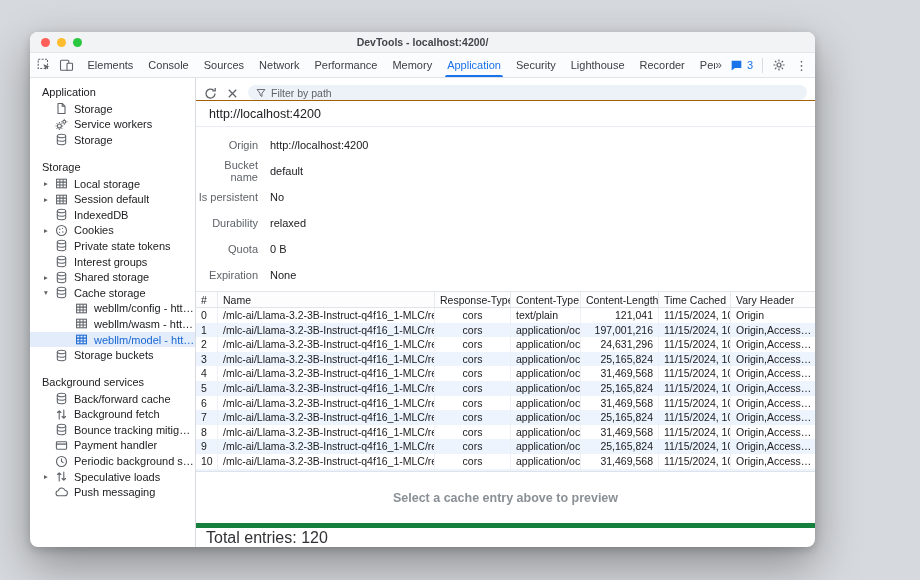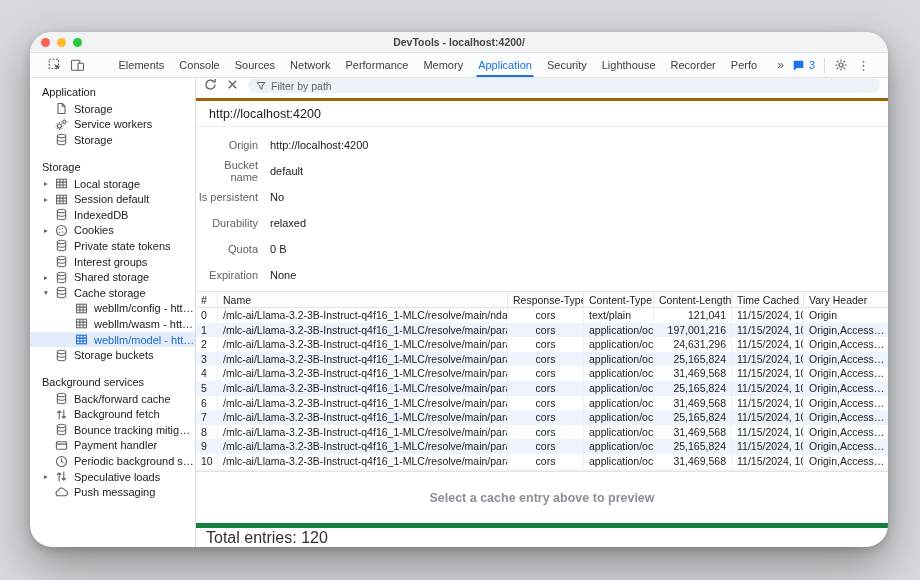--- a/index.html
+++ b/index.html
@@ -5,33 +5,33 @@
   * { box-sizing: border-box; margin: 0; padding: 0; }
   html,body { width: 920px; height: 580px; }
   body {
     background: #d6d9dd;
     font-family: "Liberation Sans", "DejaVu Sans", sans-serif;
     position: relative;
     overflow: hidden;
   }
   .window {
     position: absolute; left: 30px; top: 32px;
-    width: 858px; height: 515px;
-    background: #fff; border-radius: 22px;
+    width: 785px; height: 515px;
+    background: #fff; border-radius: 8px;
     box-shadow: 0 18px 45px rgba(0,0,0,.35), 0 3px 10px rgba(0,0,0,.18);
     overflow: hidden; display: flex; flex-direction: column;
   }
   
   .titlebar { height: 21px; flex: 0 0 auto; background: #f2f3f4; border-bottom: 1px solid #e4e5e7; position: relative; }
   .lights { position: absolute; left: 11px; top: 6px; display: flex; gap: 7px; }
   .light { width: 9px; height: 9px; border-radius: 50%; }
   .light.red { background: #ff5f57; } .light.yellow { background: #febc2e; } .light.green { background: #2ac840; }
   .win-title { text-align: center; line-height: 21px; font-size: 10.5px; font-weight: 700; color: #42464b; }
   
-  .tabbar { height: 25px; flex: 0 0 auto; display: flex; align-items: stretch; background: #fbfcfd; border-bottom: 1px solid #e0e3e7; padding: 0 15px; gap: 20px; }
+  .tabbar { height: 25px; flex: 0 0 auto; display: flex; align-items: stretch; background: #fbfcfd; border-bottom: 1px solid #e0e3e7; padding: 0 4px; }
   .tool-icons { display: flex; align-items: center; gap: 7px; padding: 0 6px 0 3px; }
   .tool-btn { width: 15px; height: 15px; color: #5f6368; display: flex; }
   .tool-btn svg { width: 100%; height: 100%; }
   .tab-strip { display: flex; align-items: stretch; overflow: hidden; }
   .tab { padding: 0 7.5px; font-size: 11px; color: #3c4043; display: flex; align-items: center; gap: 4px; position: relative; white-space: nowrap; cursor: default; }
   .tab.active { color: #1a73e8; }
   .tab.active::after { content: ""; position: absolute; left: 5px; right: 5px; bottom: 0; height: 2.5px; background: #1a73e8; border-radius: 2px 2px 0 0; }
   .tabbar-right { margin-left: auto; display: flex; align-items: center; gap: 9px; padding-right: 3px; }
   .chevrons { font-size: 12px; color: #5f6368; letter-spacing: -1px; }
   .msg-group { display: flex; align-items: center; gap: 4px; color: #1a73e8; font-size: 11px; font-weight: 400; }
@@ -46,21 +46,21 @@
   .side-item { display: flex; align-items: center; height: 15.6px; padding-left: 14px; white-space: nowrap; overflow: hidden; }
   .side-item.indent { padding-left: 34px; }
   .arrow { width: 11px; flex: 0 0 auto; font-size: 7.5px; color: #5f6368; }
   .s-icon { width: 13px; height: 13px; flex: 0 0 auto; margin-right: 6px; color: #5f6368; display: flex; }
   .s-icon svg { width: 100%; height: 100%; }
   .side-label { overflow: hidden; text-overflow: ellipsis; }
   .side-item.selected { background: #e2ecfb; color: #1967d2; }
   .side-item.selected .s-icon { color: #1967d2; }
   
   .main { flex: 1; min-width: 0; display: flex; flex-direction: column; }
-  .main-toolbar { height: 23px; flex: 0 0 auto; display: flex; align-items: flex-start; gap: 9px; padding: 0 8px; border-bottom: 3px solid #a16207; }
+  .main-toolbar { height: 23px; flex: 0 0 auto; display: flex; align-items: flex-end; gap: 9px; padding: 0 8px; border-bottom: 1px solid #a16207; }
   .icon-btn { width: 13px; height: 13px; color: #5f6368; display: flex; flex: 0 0 auto; }
   .icon-btn svg { width: 100%; height: 100%; }
   .filter-pill { flex: 1; height: 15px; background: #edf1f8; border-radius: 8px; display: flex; align-items: center; gap: 5px; padding: 0 8px; }
   .funnel { width: 10px; height: 10px; color: #5f6368; display: flex; flex: 0 0 auto; }
   .funnel svg { width: 100%; height: 100%; }
   .filter-pill input { flex: 1; border: 0; outline: 0; background: transparent; font-size: 10.5px; color: #202124; font-family: inherit; }
   .filter-pill input::placeholder { color: #5f6368; }
   .origin-header { height: 26px; flex: 0 0 auto; line-height: 26px; padding-left: 13px; font-size: 12.5px; color: #202124; border-bottom: 1px solid #e9edf2; }
   .metadata { flex: 0 0 auto; padding: 5px 0 3px; }
   .meta-row { height: 26px; display: flex; align-items: center; font-size: 11px; }

